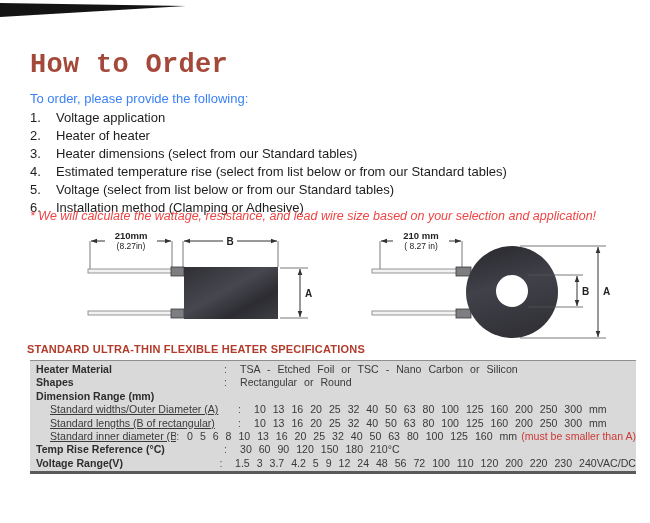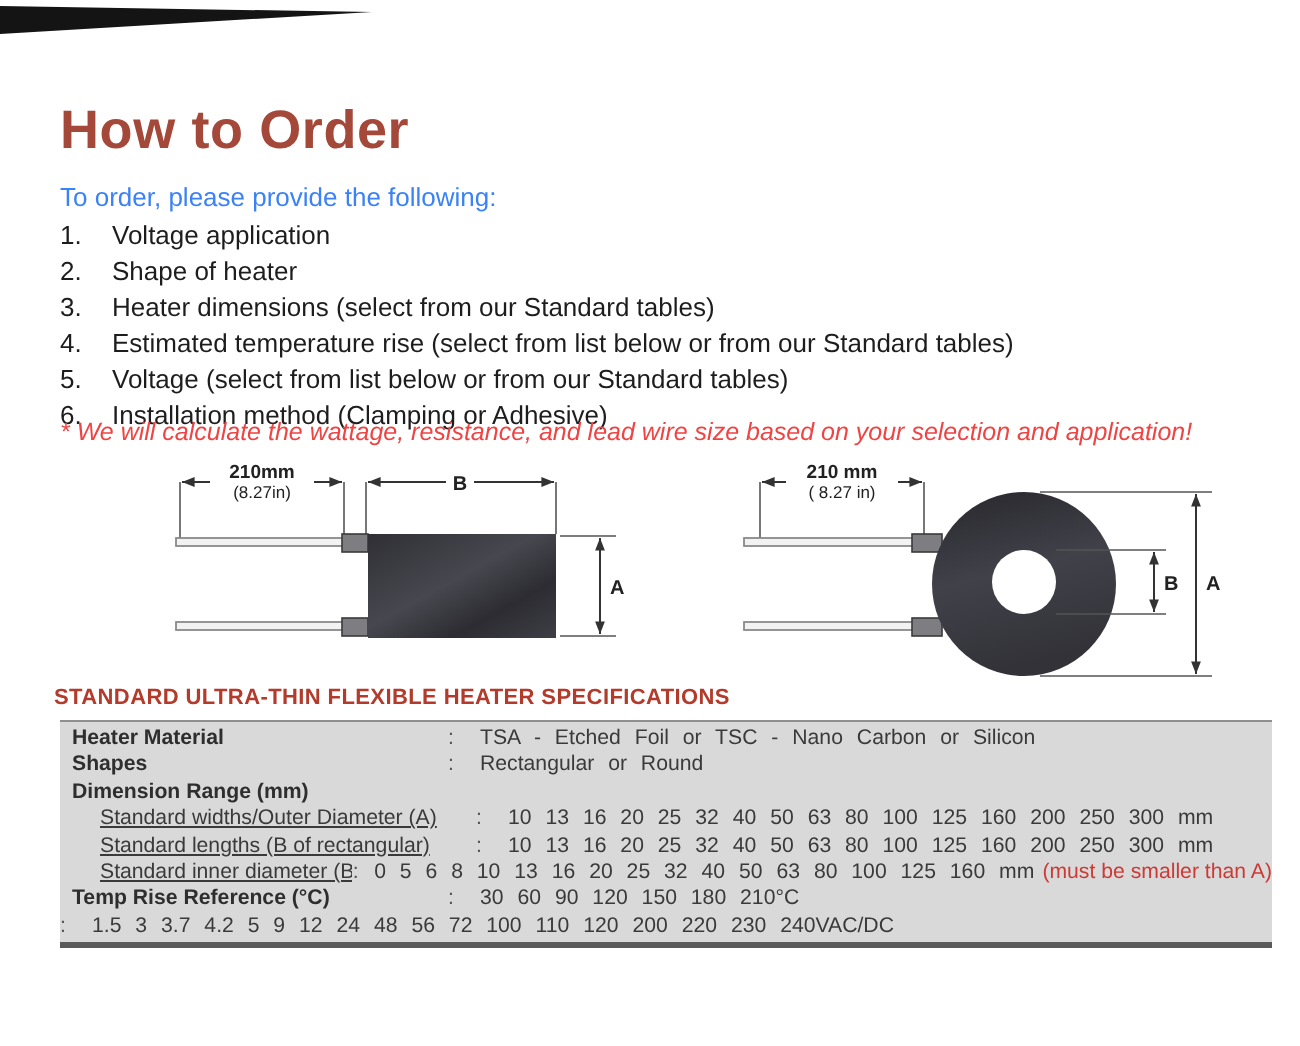--- a/index.html
+++ b/index.html
@@ -5,21 +5,21 @@
   html,body{margin:0;padding:0;background:#fff;}
   #page{
     position:relative; width:650px; height:523px; background:#ffffff;
     font-family:"Liberation Sans", sans-serif; color:#222; overflow:hidden;
   }
   .abs{position:absolute;}
   
   #scan-wedge{left:0;top:0;width:190px;height:18px;
     clip-path:polygon(0px 3px,186px 6px,0px 17px); background:#141414;}
   
-  #title{left:30px; top:50px; font-size:27px; font-weight:bold; letter-spacing:.3px;}
+  #title{left:30px; top:50px; font-size:27px; font-weight:bold; letter-spacing:.3px;font-family:Liberation Mono, monospace;}
   #intro{left:30px; top:91px; font-size:13px; color:#3b82f6;}
   #steps{left:30px; top:109px; font-size:13px; color:#1d1d1d;}
   .step{display:flex; height:18px; line-height:18px;}
   .step-num{width:26px;}
   #note{left:30px; top:209px; font-size:12.5px; font-style:italic; color:#ef4444;}
   
   .diagram{pointer-events:none;}
   
   #specs-heading{left:27px; top:343px; font-size:11px; font-weight:bold; letter-spacing:.2px;}
   #specs-table{left:30px; top:360px; width:606px; background:#d9d9d9;
@@ -45,21 +45,21 @@
 
   <div class="abs" id="intro">To order, please provide the following:</div>
 
   <div class="abs" id="steps">
     <div class="step">
       <span class="step-num">1.</span>
       <span>Voltage application</span>
     </div>
     <div class="step">
       <span class="step-num">2.</span>
-      <span>Shape of heater</span>
+      <span>Heater of heater</span>
     </div>
     <div class="step">
       <span class="step-num">3.</span>
       <span>Heater dimensions (select from our Standard tables)</span>
     </div>
     <div class="step">
       <span class="step-num">4.</span>
       <span>Estimated temperature rise (select from list below or from our Standard tables)</span>
     </div>
     <div class="step">
@@ -186,18 +186,19 @@
       <span class="slbl indent">Standard inner diameter (B of round)</span>
       <span class="scolon">:</span>
       <span class="sval"><span>0 5 6 8 10 13 16 20 25 32 40 50 63 80 100 125 160 mm</span><span class="swarn" style="color:#CC3A35;">(must be smaller than A)</span></span>
     </div>
     <div class="srow">
       <span class="slbl">Temp Rise Reference (°C)</span>
       <span class="scolon">:</span>
       <span class="sval">30 60 90 120 150 180 210°C</span>
     </div>
     <div class="srow">
+      <span class="slbl">Voltage Range(V)</span>
       <span class="scolon">:</span>
       <span class="sval">1.5 3 3.7 4.2 5 9 12 24 48 56 72 100 110 120 200 220 230 240VAC/DC</span>
     </div>
   </div>
 
 </div>
 
 </body></html>

